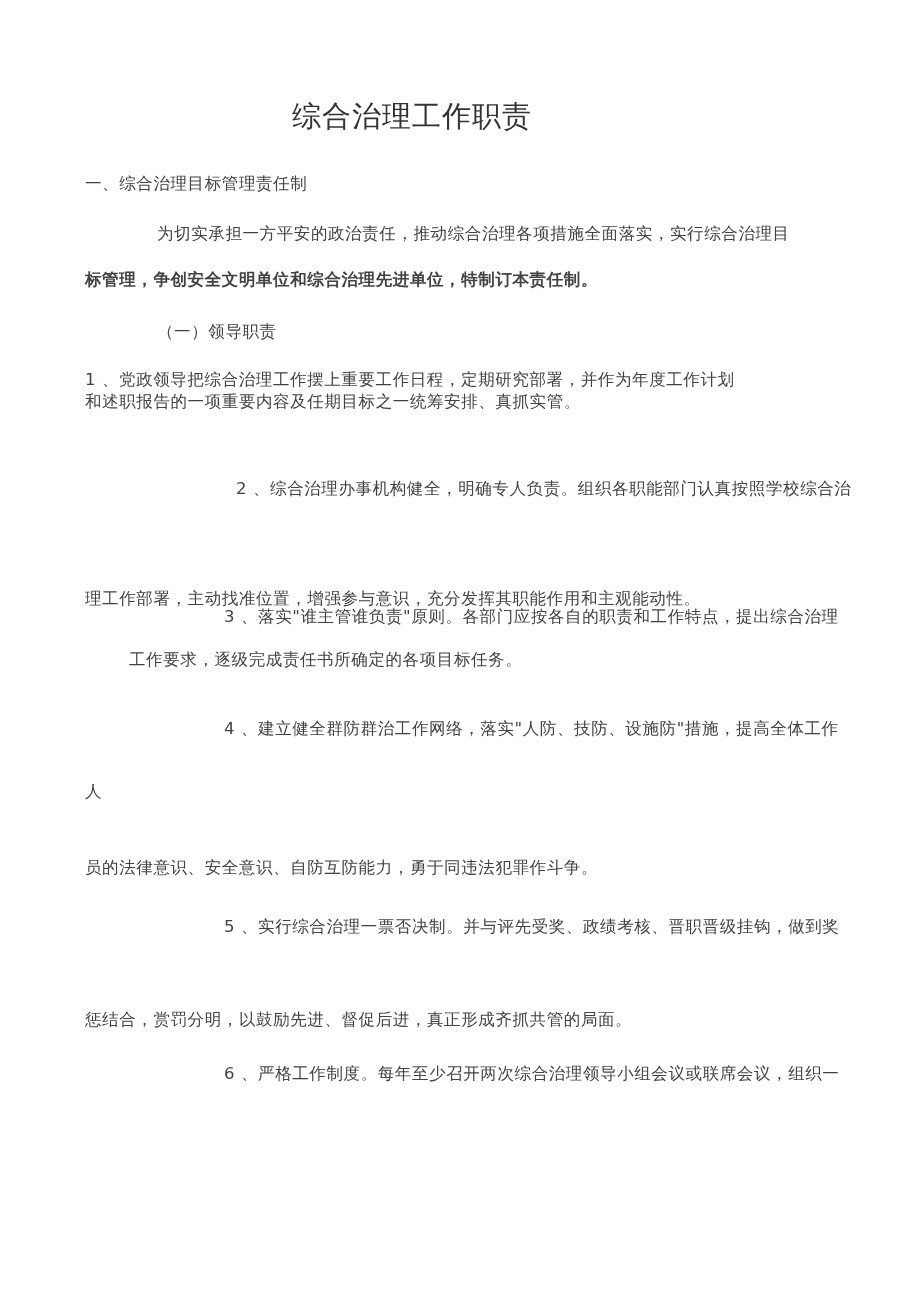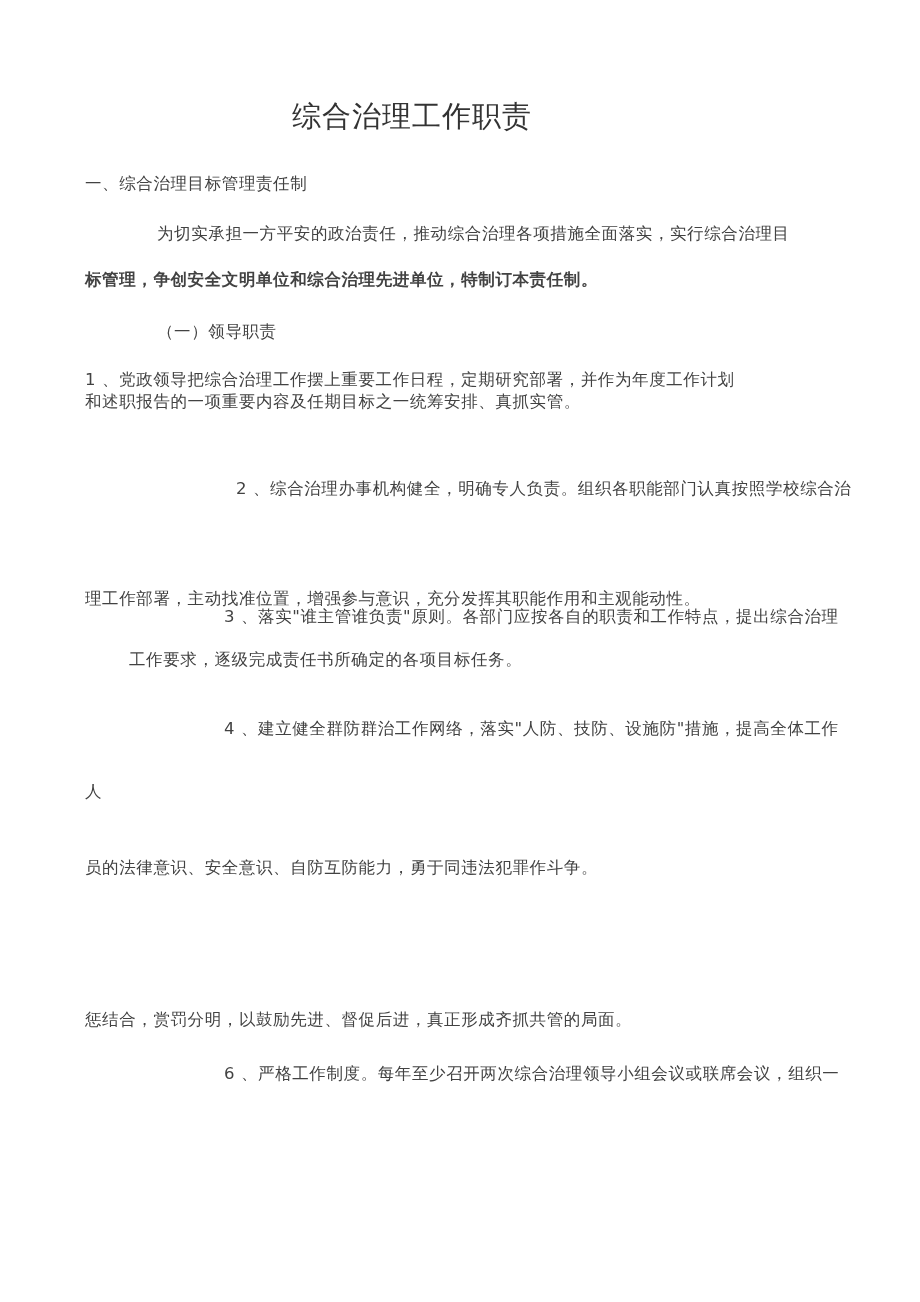--- a/index.html
+++ b/index.html
@@ -73,18 +73,19 @@
   <div class="line" style="left:224px; top:605px;">3 、落实"谁主管谁负责"原则。各部门应按各自的职责和工作特点，提出综合治理</div>
 
   <div class="line ind0" style="top:648px;margin-left:44px;">工作要求，逐级完成责任书所确定的各项目标任务。</div>
 
   <div class="line" style="left:224px; top:717px;">4 、建立健全群防群治工作网络，落实"人防、技防、设施防"措施，提高全体工作</div>
 
   <div class="line ind0" style="top:780px;">人</div>
 
   <div class="line ind0" style="top:856px;">员的法律意识、安全意识、自防互防能力，勇于同违法犯罪作斗争。</div>
 
+  <div class="line" style="left:224px; top:915px;">5 、实行综合治理一票否决制。并与评先受奖、政绩考核、晋职晋级挂钩，做到奖</div>
 
   <div class="line ind0" style="top:1008px;">惩结合，赏罚分明，以鼓励先进、督促后进，真正形成齐抓共管的局面。</div>
 
   <div class="line" style="left:224px; top:1062px;">6 、严格工作制度。每年至少召开两次综合治理领导小组会议或联席会议，组织一</div>
 
 </div>
 
 </body></html>

